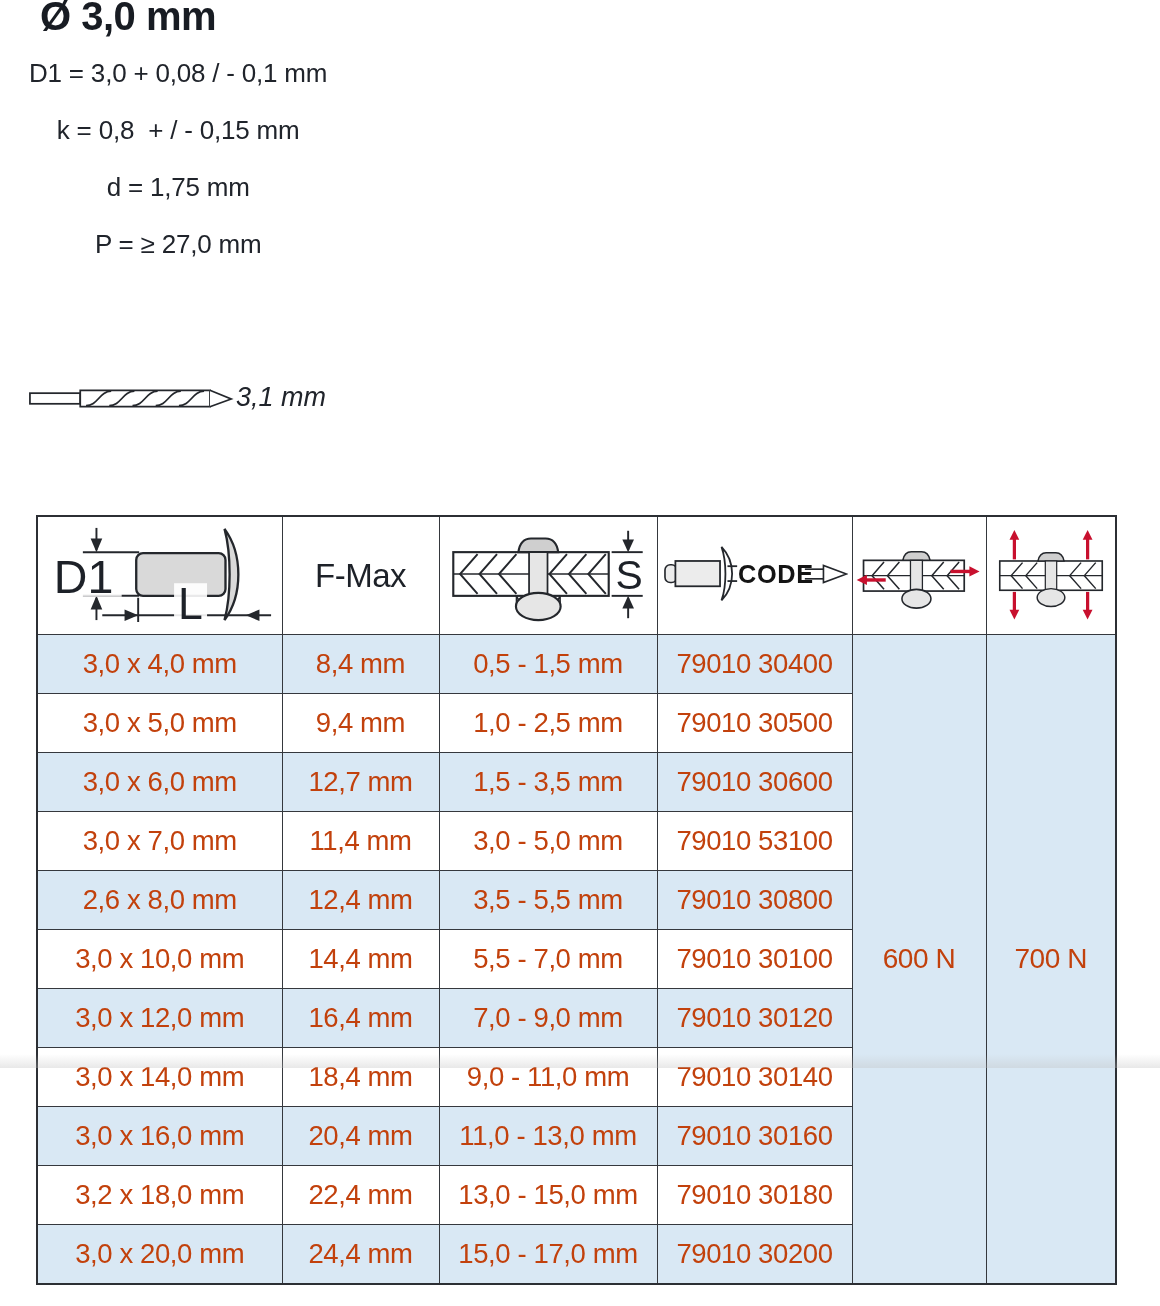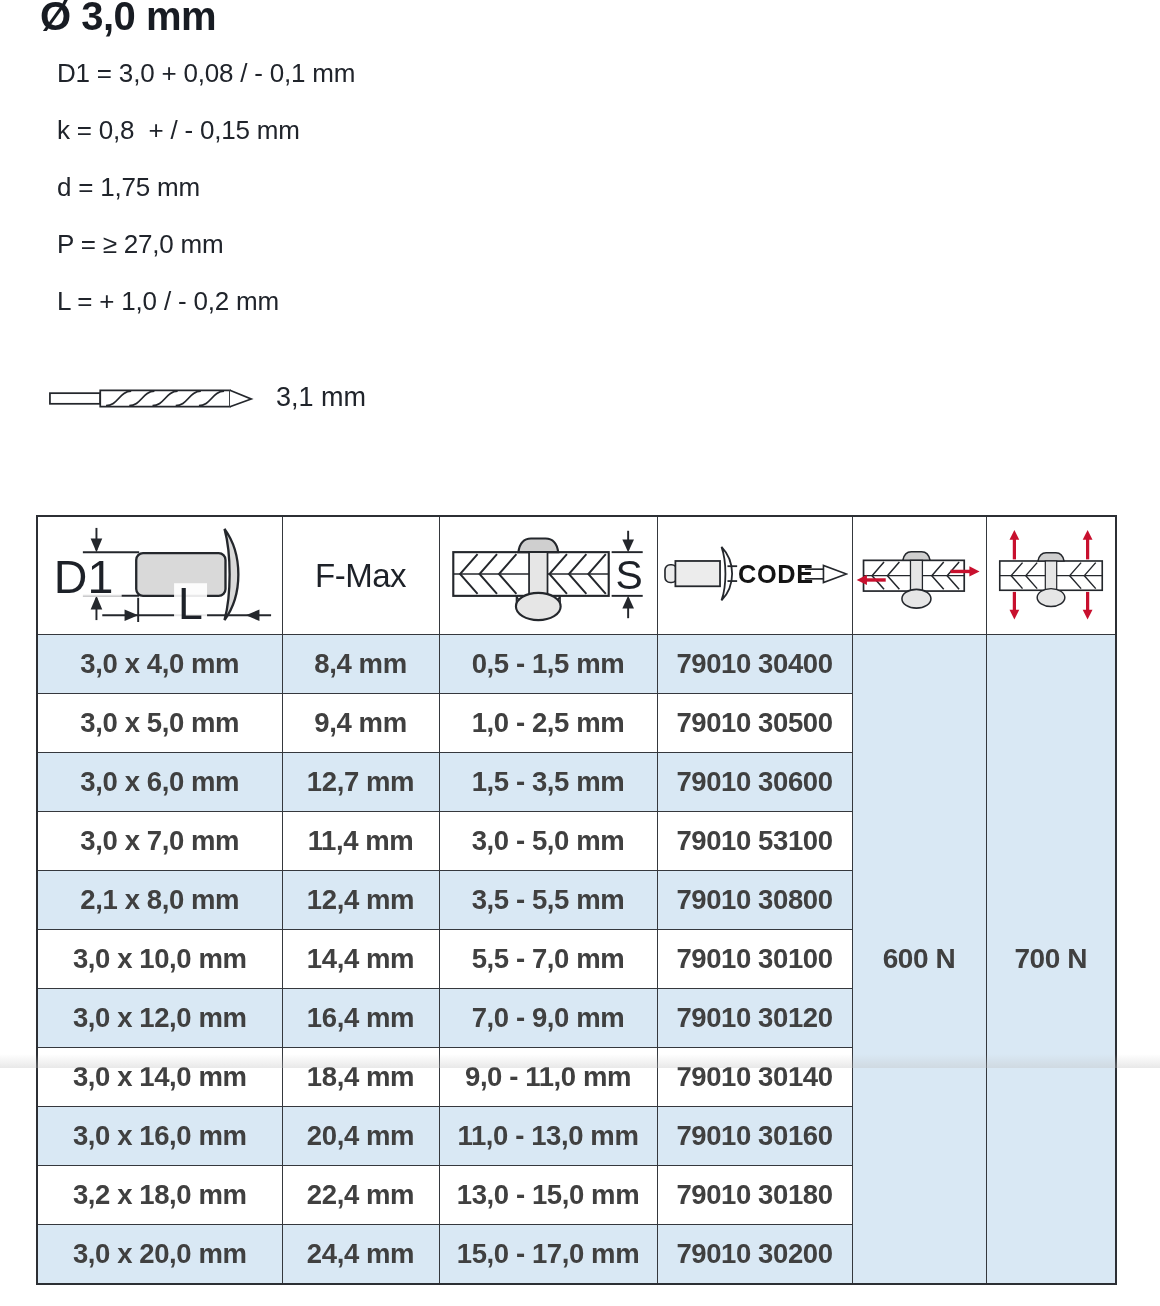--- a/index.html
+++ b/index.html
@@ -3,33 +3,33 @@
 <meta charset="utf-8">
 <style>
   html,body{margin:0;padding:0;}
   body{width:1160px;height:1306px;background:#ffffff;overflow:hidden;}
   .page{position:relative;width:1160px;height:1068px;background:#ffffff;
         font-family:"Liberation Sans",sans-serif;color:#20242b;}
 
   
   .title{position:absolute;left:40px;top:-6px;font-size:40px;font-weight:bold;
          color:#181c23;letter-spacing:-0.5px;}
-  .specs{position:absolute;left:57px;top:58px;display:flex;flex-direction:column;gap:26px;}
+  .specs{position:absolute;left:29px;top:58px;display:flex;flex-direction:column;gap:26px;align-items:center;}
   .spec{font-size:26px;white-space:pre;color:#20242b;letter-spacing:-0.2px;}
-  .drill-row{position:absolute;left:48px;top:382px;display:flex;align-items:center;gap:20px;}
+  .drill-row{position:absolute;left:28px;top:382px;display:flex;align-items:center;font-style:italic;}
   .drill-label{font-size:27px;color:#20242b;}
 
   
   .tbl-wrap{position:absolute;left:36px;top:515px;}
   table{border-collapse:collapse;table-layout:fixed;width:1079px;
         border:2.2px solid #2c2f34;}
   th,td{border:1.6px solid #35383d;padding:0;text-align:center;vertical-align:middle;}
   thead th{height:117px;background:#ffffff;font-weight:normal;}
   tbody tr{height:59px;}
-  tbody td{font-size:27.5px;letter-spacing:-0.4px;background:#ffffff;color:#404040;font-weight:bold;}
+  tbody td{font-size:27.5px;letter-spacing:-0.4px;background:#ffffff;color:#c2410c;}
   tbody tr.alt td{background:#d9e8f4;}
   td.merged{background:#d9e8f4 !important;font-size:28px;}
   .fmax-head{font-size:33px;color:#1d2128;letter-spacing:-0.5px;}
 
   svg text{font-family:"Liberation Sans",sans-serif;}
 
   .edge-shadow{position:absolute;left:0;bottom:0;width:1160px;height:14px;
                background:linear-gradient(to bottom,rgba(255,255,255,0),rgba(190,190,190,0.35));}
 </style>
 </head>
@@ -37,21 +37,20 @@
 
 <div class="page">
 
   <div class="title">Ø 3,0 mm</div>
 
   <div class="specs">
     <div class="spec">D1 = 3,0 + 0,08 / - 0,1 mm</div>
     <div class="spec">k = 0,8  + / - 0,15 mm</div>
     <div class="spec">d = 1,75 mm</div>
     <div class="spec">P = ≥ 27,0 mm</div>
-    <div class="spec">L = + 1,0 / - 0,2 mm</div>
   </div>
 
   <div class="drill-row">
     <svg width="208" height="30" viewBox="0 0 215 30">
       <rect x="2" y="10" width="52" height="11" fill="#ffffff" stroke="#24272c" stroke-width="1.8"></rect>
       <polygon points="54,7 188,7 188,24 54,24" fill="#ffffff" stroke="#24272c" stroke-width="1.8"></polygon>
       <path d="M60,23 C72,23 74,8 86,8" fill="none" stroke="#24272c" stroke-width="1.8"></path>
       <path d="M84,23 C96,23 98,8 110,8" fill="none" stroke="#24272c" stroke-width="1.8"></path>
       <path d="M108,23 C120,23 122,8 134,8" fill="none" stroke="#24272c" stroke-width="1.8"></path>
       <path d="M132,23 C144,23 146,8 158,8" fill="none" stroke="#24272c" stroke-width="1.8"></path>
@@ -201,21 +200,21 @@
             <td>1,5 - 3,5 mm</td>
             <td>79010 30600</td>
           </tr>
           <tr>
             <td>3,0 x 7,0 mm</td>
             <td>11,4 mm</td>
             <td>3,0 - 5,0 mm</td>
             <td>79010 53100</td>
           </tr>
           <tr class="alt">
-            <td>2,1 x 8,0 mm</td>
+            <td>2,6 x 8,0 mm</td>
             <td>12,4 mm</td>
             <td>3,5 - 5,5 mm</td>
             <td>79010 30800</td>
           </tr>
           <tr>
             <td>3,0 x 10,0 mm</td>
             <td>14,4 mm</td>
             <td>5,5 - 7,0 mm</td>
             <td>79010 30100</td>
           </tr>

